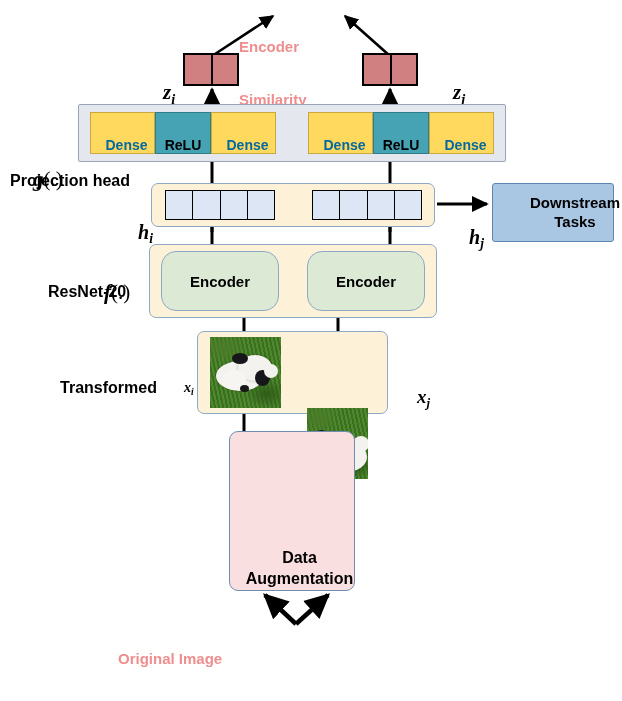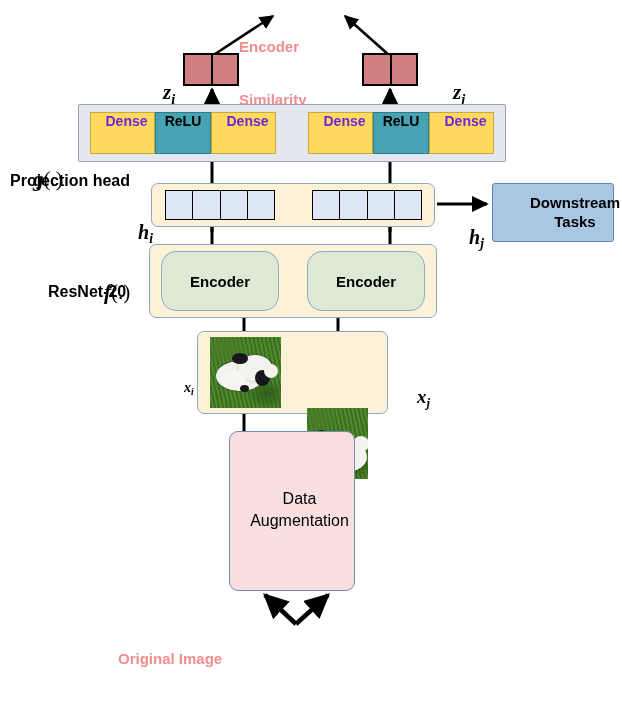--- a/index.html
+++ b/index.html
@@ -56,32 +56,32 @@
   .proj-outer {
     background: #e4e7ee;
     border: 1px solid #9aa3b8;
     border-radius: 2px;
   }
   .cell-dense {
     background: #ffd85e;
     border: 1px solid #c9a93f;
     box-sizing: border-box;
     display: flex;
-    align-items: flex-start;
-    justify-content: center;
-    font-weight: bold;
-    color: #6d28d9;
+    align-items: flex-end;
+    justify-content: center;
+    font-weight: bold;
+    color: #0369a1;
     padding-left: 8px;
   }
   .cell-relu {
     background: #46a3b3;
     border: 1px solid #2f7c8a;
     box-sizing: border-box;
     display: flex;
-    align-items: flex-start;
+    align-items: flex-end;
     justify-content: center;
     font-weight: bold;
     color: #000;
   }
   .zbox {
     background: #d08080;
     border: 2px solid #000;
     box-sizing: border-box;
   }
   .zbox .divider {
@@ -136,24 +136,24 @@
     font-weight: bold;
     color: #000;
   }
 
   .augment {
     background: #fadfe1;
     border: 1px solid #6f8db0;
     border-radius: 9px;
     box-sizing: border-box;
     display: flex;
-    align-items: flex-start;
+    align-items: flex-end;
     justify-content: center;
     text-align: center;
-    font-weight: normal;
+    font-weight: bold;
     color: #000;
     line-height: 1.35;
     padding-left: 15px;
   }
   svg.overlay {
     position: absolute;
     left: 0; top: 0;
     width: 622px;
     height: 701px;
     pointer-events: none;
@@ -331,20 +331,21 @@
   <div class="abs photo" style="left:307px; top:337px; width:61px; height:71px;">
     <div class="dog-body" style="left:20px; top:34px; width:40px; height:30px;"></div>
     <div class="dog-head" style="left:5px; top:26px; width:28px; height:26px;"></div>
     <div class="dog-patch" style="left:7px; top:22px; width:15px; height:16px;"></div>
     <div class="dog-patch" style="left:24px; top:24px; width:16px; height:20px;"></div>
     <div class="dog-body" style="left:6px; top:44px; width:20px; height:16px;"></div>
     <div class="dog-tail" style="left:46px; top:28px; width:16px; height:16px;"></div>
   </div>
 
   <div class="abs label" style="left:52px; top:343px; font-size:16px; text-align:right; width:105px;">
+    <div>Transformed</div>
   </div>
   <div class="abs math" style="left:170px; top:364px; font-size:14px;">
     <span>x</span><span class="sub">i</span>
   </div>
   <div class="abs math" style="left:398px; top:364px; font-size:19px;">
     <span>x</span><span class="sub">j</span>
   </div>
 
   <div class="abs box augment" style="left:229px; top:431px; width:126px; height:160px; font-size:16px; padding-top:56px;">
     <div>

